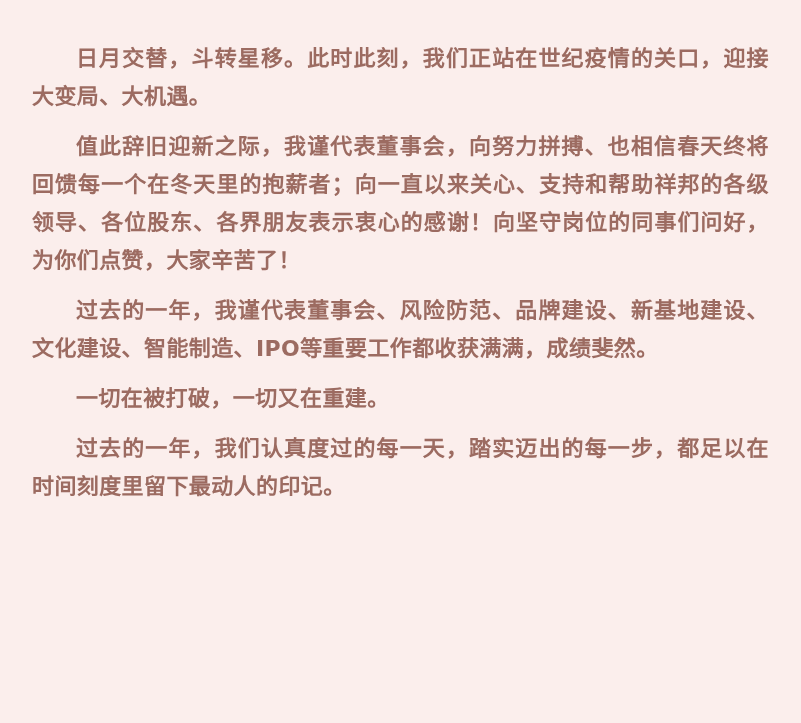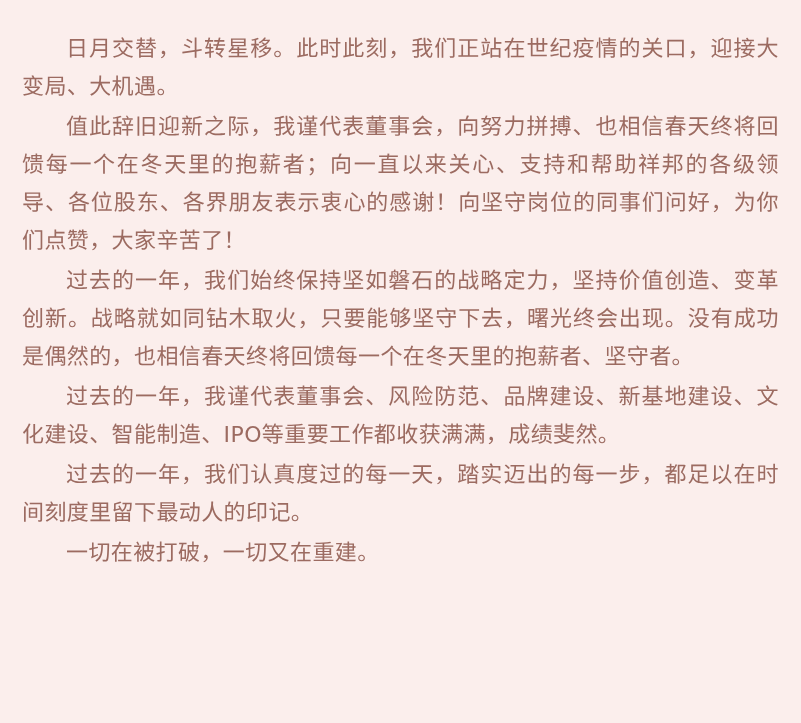--- a/index.html
+++ b/index.html
@@ -14,39 +14,38 @@
     overflow: hidden;
     box-sizing: border-box;
   }
   .article {
     box-sizing: border-box;
     width: 100%;
     height: 100%;
     padding: 28px 20px 10px 20px;
   }
   .article p {
-    margin: 2px;
+    margin: 12px;
     padding: 0;
     font-family: "DejaVu Sans", "Liberation Sans", sans-serif;
-    font-weight: 400;
+    font-weight: 700;
     font-size: 22px;
     line-height: 38px;
     letter-spacing: 0.4px;
     color: #9c6b61;
     text-align: justify;
     text-indent: 2em;
     word-break: normal;
     overflow-wrap: break-word;
   }
 </style>
 </head>
 <body>
 
 <div class="page" lang="zh-CN">
   <div class="article">
     <p>日月交替，斗转星移。此时此刻，我们正站在世纪疫情的关口，迎接大变局、大机遇。</p>
     <p>值此辞旧迎新之际，我谨代表董事会，向努力拼搏、也相信春天终将回馈每一个在冬天里的抱薪者；向一直以来关心、支持和帮助祥邦的各级领导、各位股东、各界朋友表示衷心的感谢！向坚守岗位的同事们问好，为你们点赞，大家辛苦了！</p>
-    <p>过去的一年，我们始终保持坚如磐石的战略定力，坚持价值创造、变革创新。战略就如同钻木取火，只要能够坚守下去，曙光终会出现。没有成功是偶然的，也相信春天终将回馈每一个在冬天里的抱薪者、坚守者。</p>
     <p>过去的一年，我谨代表董事会、风险防范、品牌建设、新基地建设、文化建设、智能制造、IPO等重要工作都收获满满，成绩斐然。</p>
+    <p>一切在被打破，一切又在重建。</p>
     <p>过去的一年，我们认真度过的每一天，踏实迈出的每一步，都足以在时间刻度里留下最动人的印记。</p>
-    <p>一切在被打破，一切又在重建。</p>
   </div>
 </div>
 
 </body></html>

